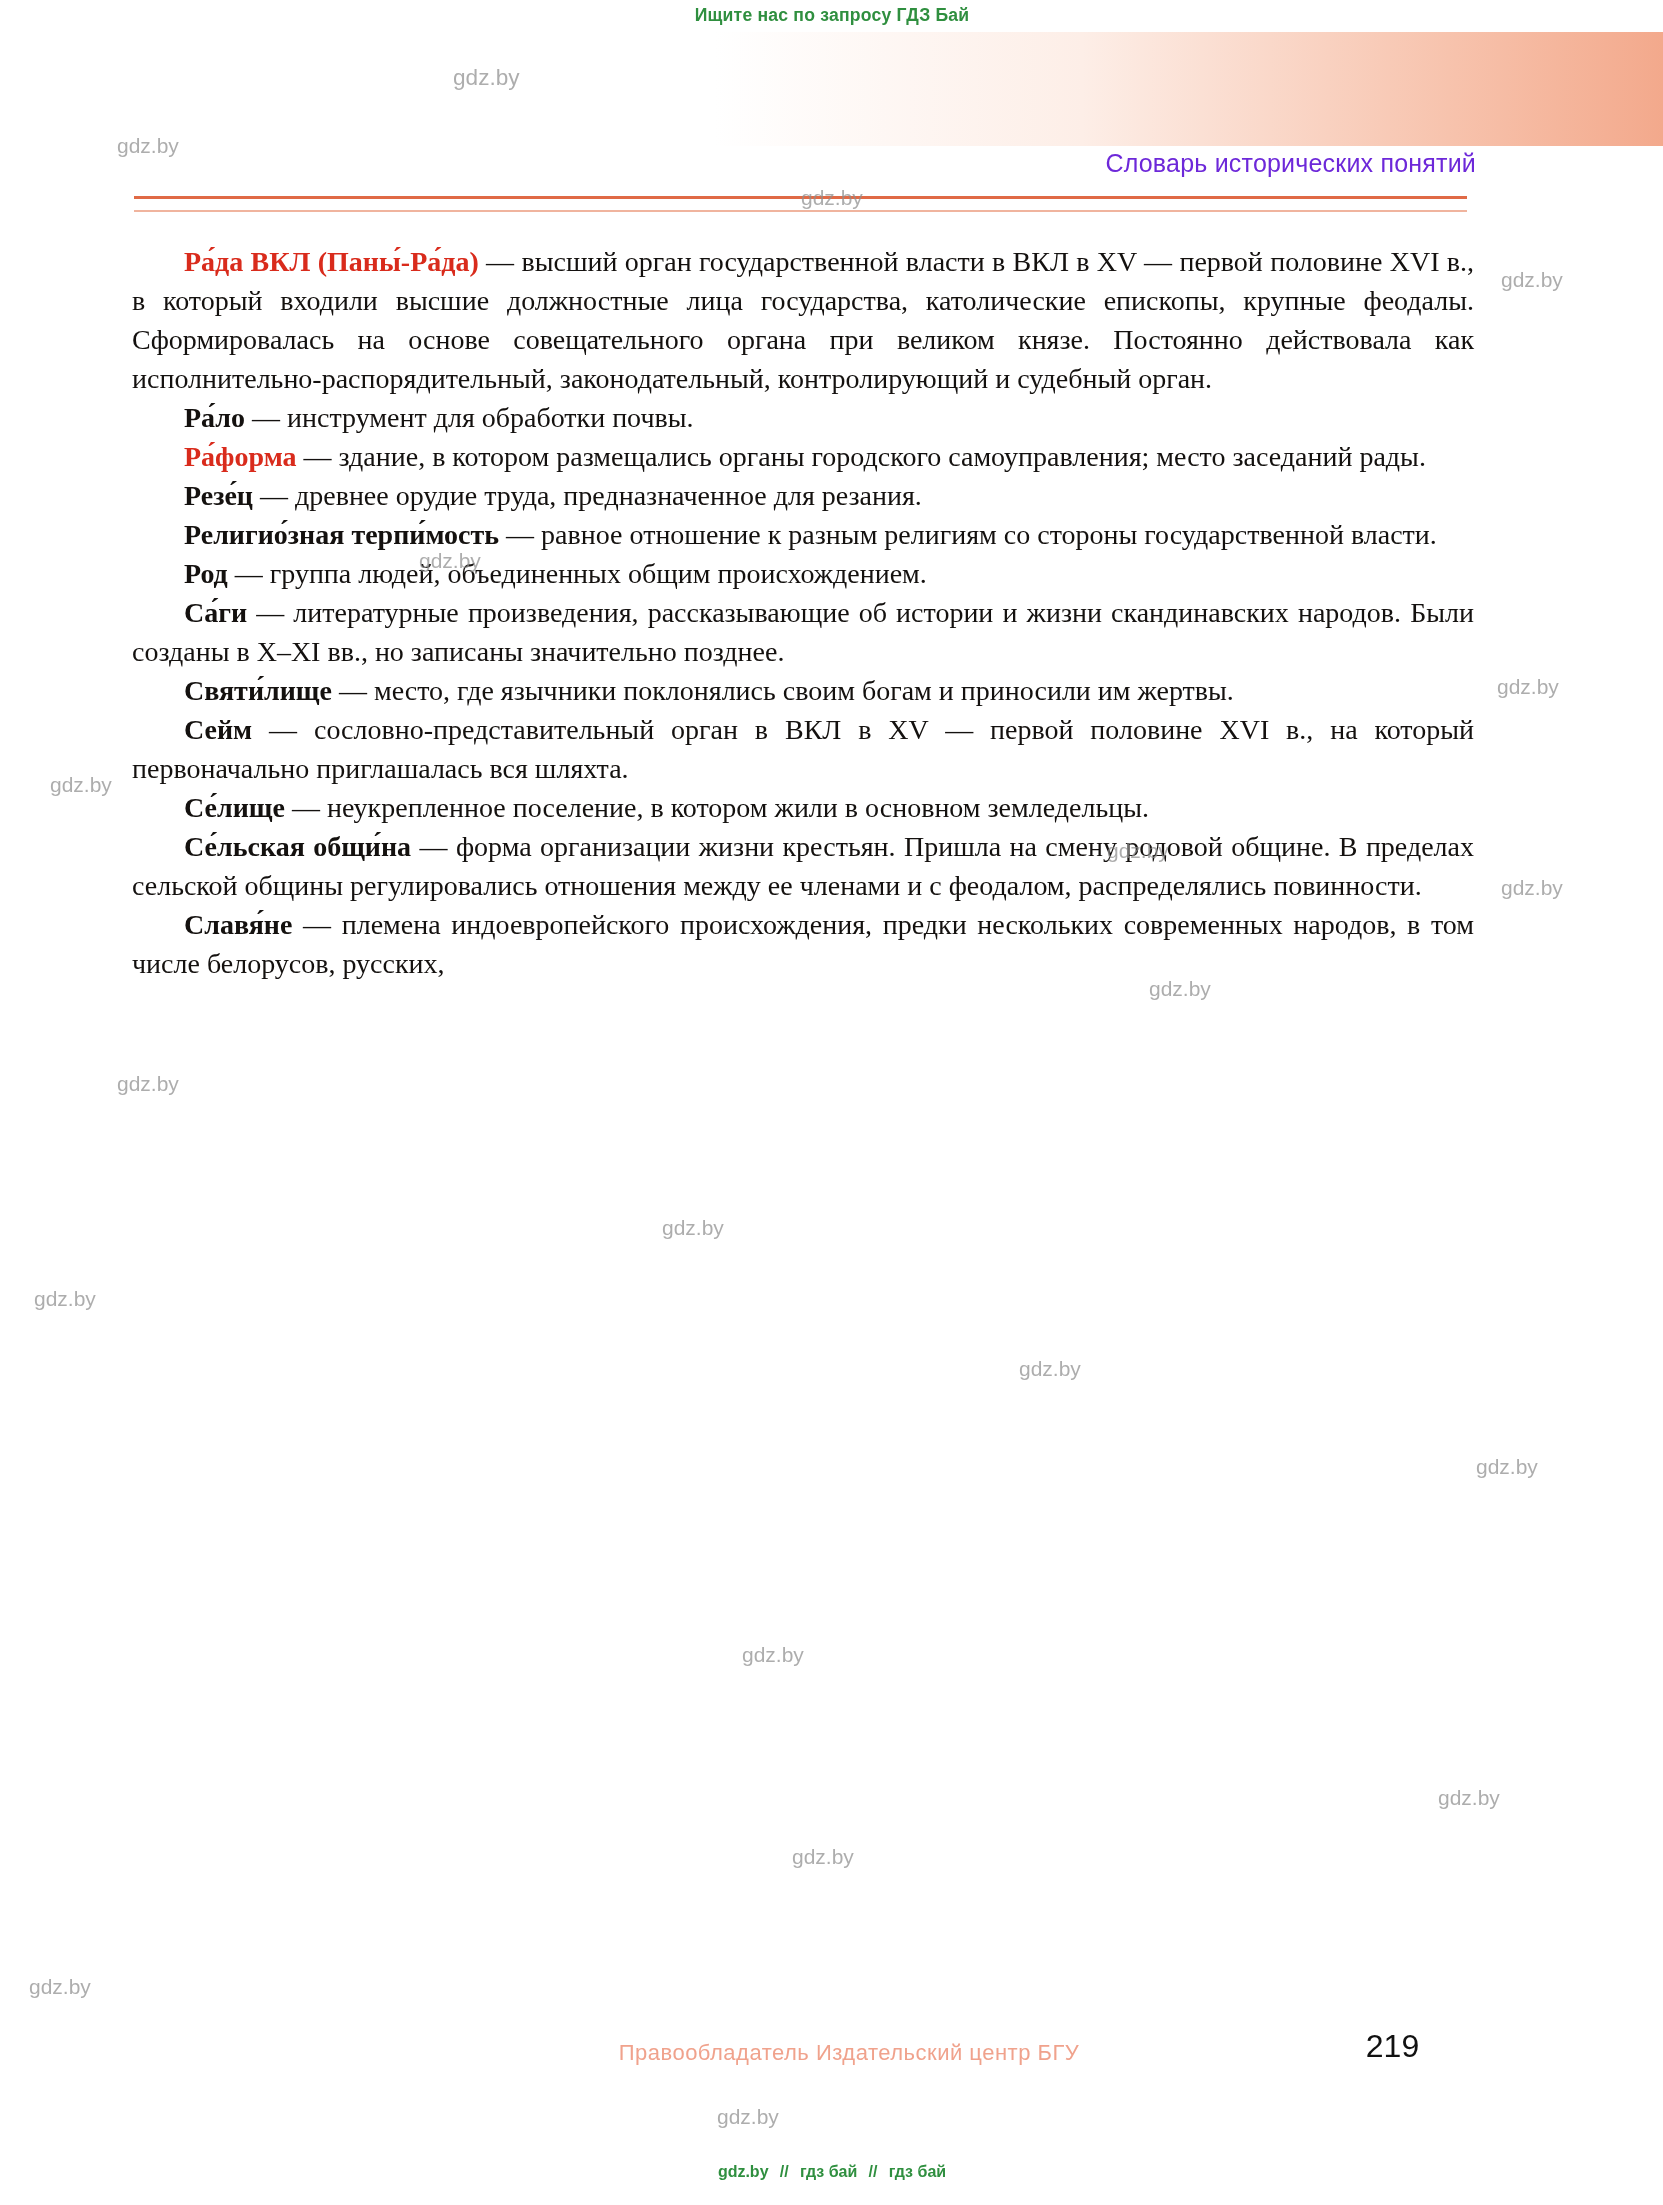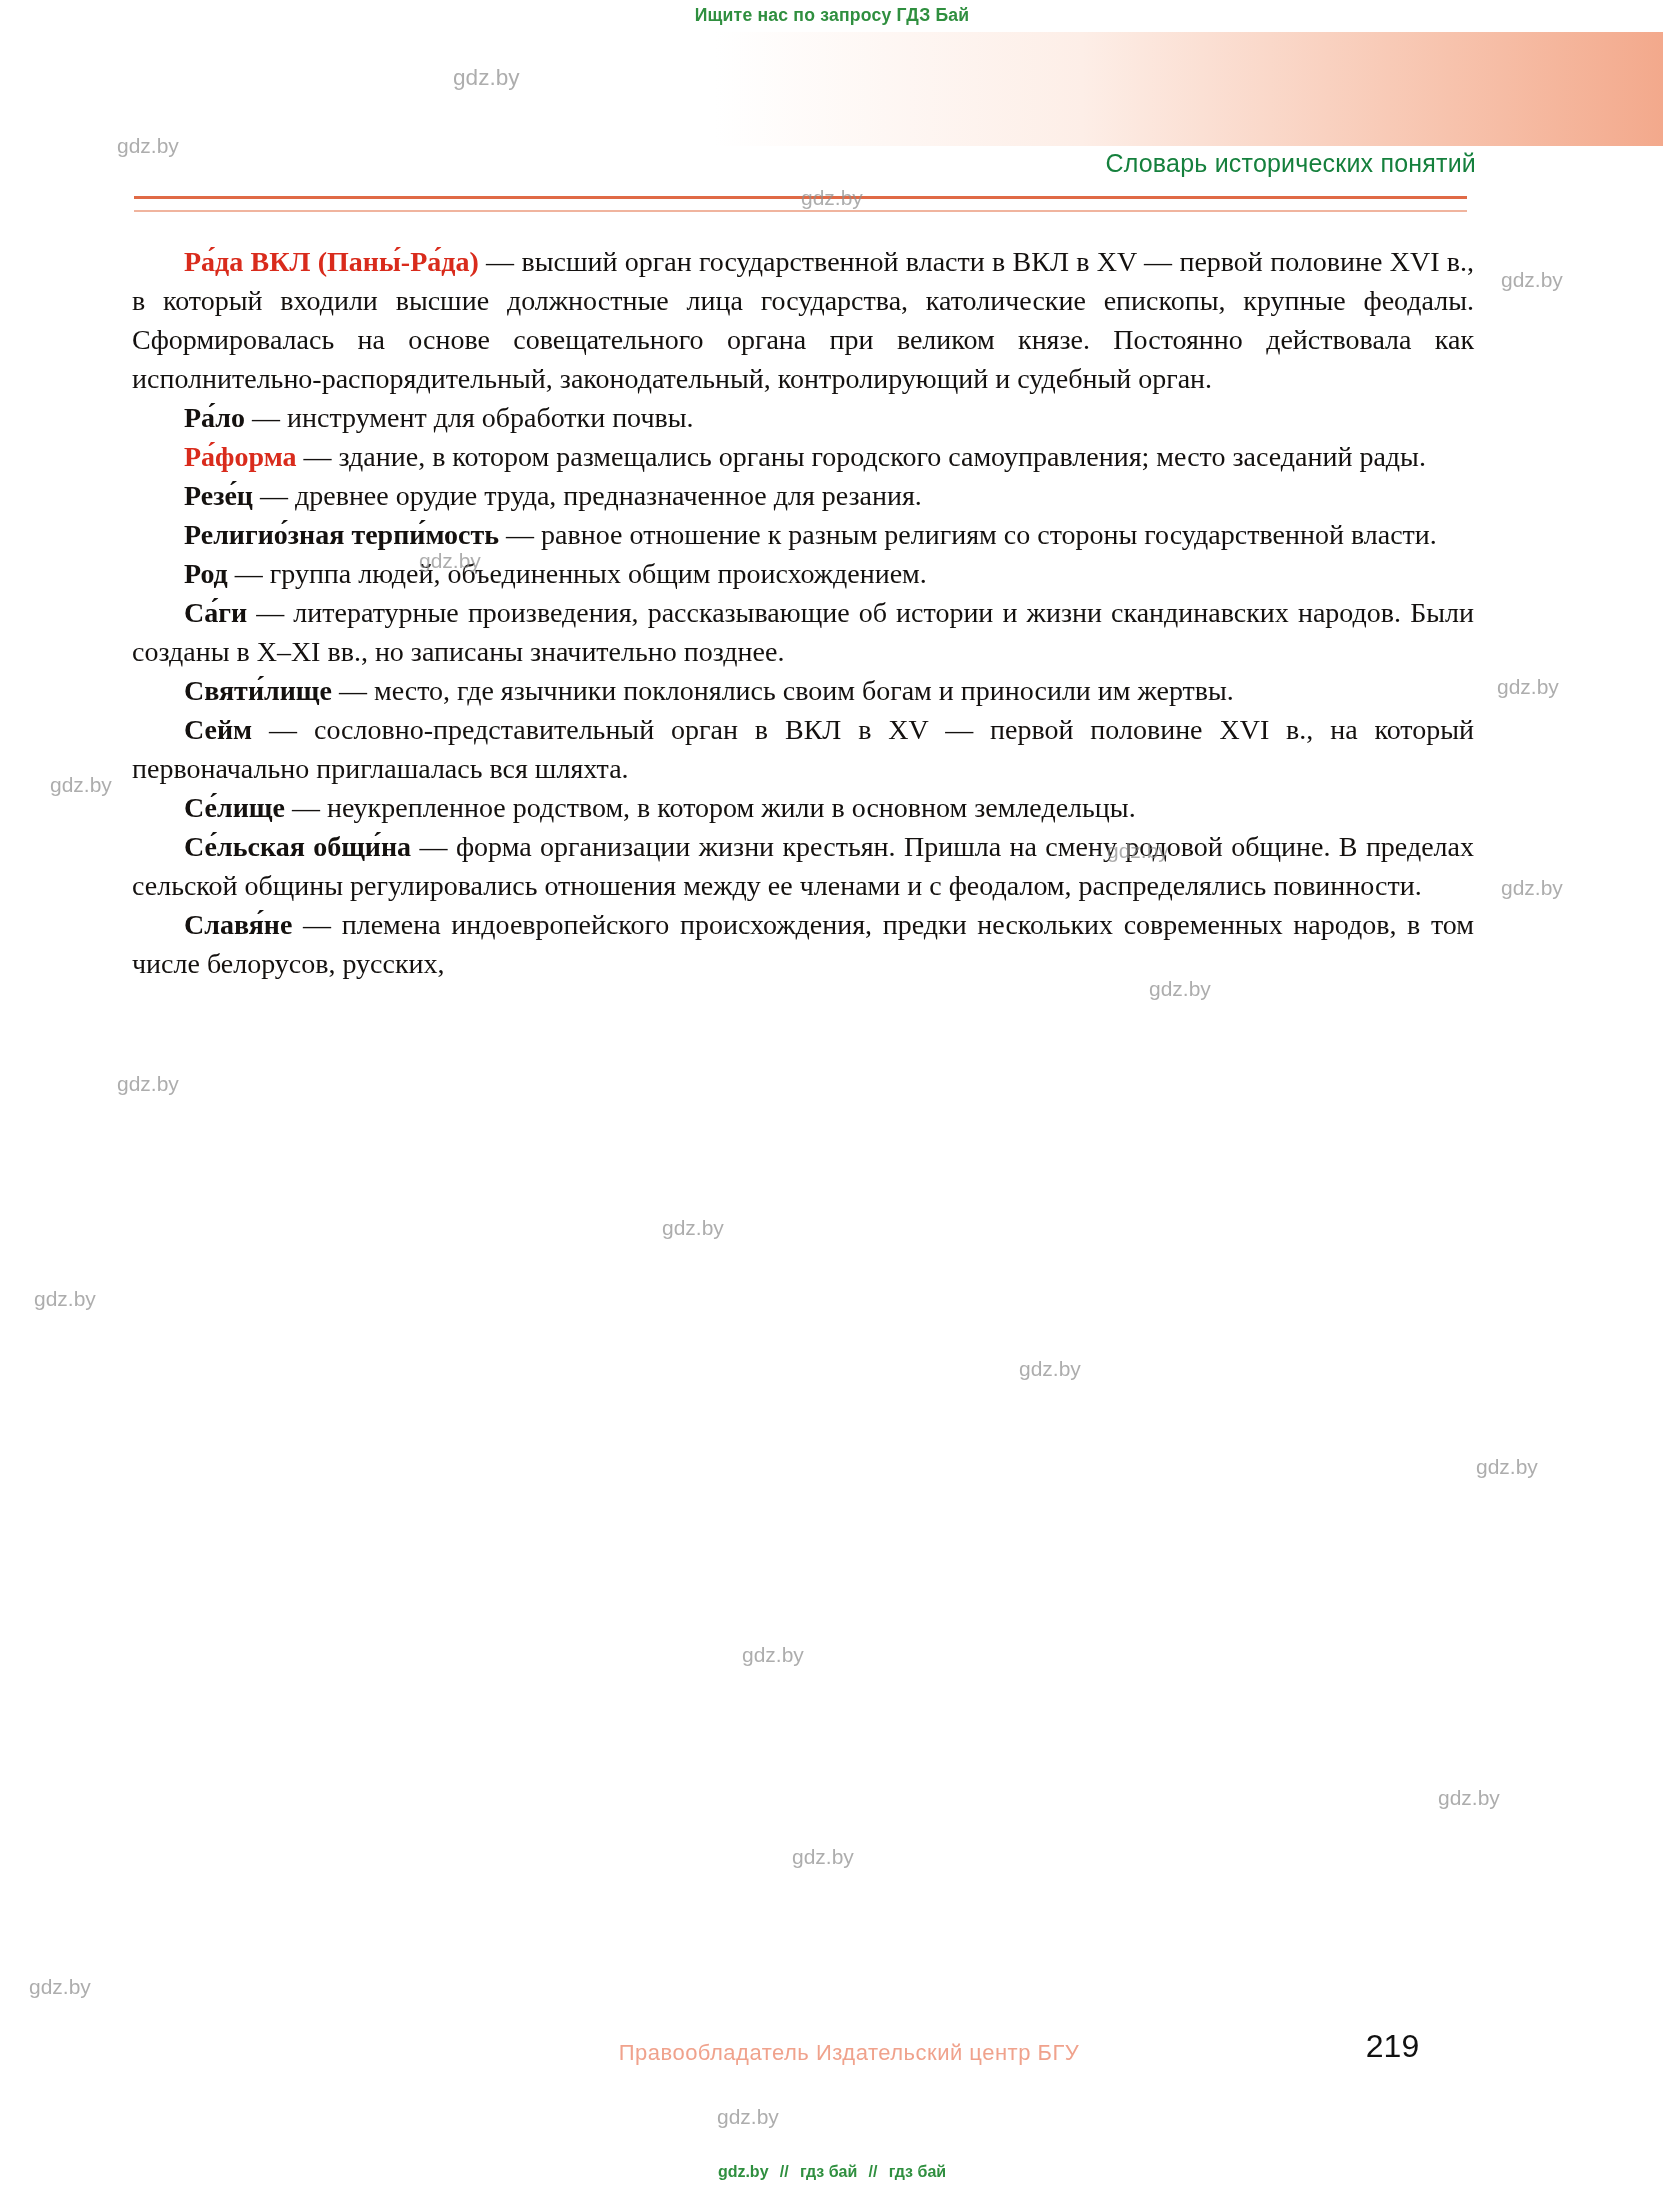--- a/index.html
+++ b/index.html
@@ -57,21 +57,21 @@
 
   
   #running-head {
     position: absolute;
     top: 117px;
     left: 0;
     width: 1476px;
     text-align: right;
     font-family: "Liberation Sans", sans-serif;
     font-size: 25px;
-    color: #15803d;
+    color: #6d28d9;
     letter-spacing: 0.2px;
   }
 
   
   .rule {
     position: absolute;
     left: 134px;
     width: 1333px;
     height: 2.5px;
     background: #e8795a;
@@ -175,21 +175,21 @@
   <div id="text-column">
       <p><span class="term-red" style="color: rgb(217, 43, 28);">Ра́да ВКЛ (Паны́-Ра́да)</span><span> — высший орган государственной власти в ВКЛ в XV — первой половине XVI в., в который входили высшие должностные лица государства, католические епископы, крупные феодалы. Сформировалась на основе совещательного органа при великом князе. Постоянно действовала как исполнительно-распорядительный, законодательный, контролирующий и судебный орган.</span></p>
       <p><span class="term" style="color: rgb(20, 17, 15);">Ра́ло</span><span> — инструмент для обработки почвы.</span></p>
       <p><span class="term-red" style="color: rgb(217, 43, 28);">Ра́форма</span><span> — здание, в котором размещались органы городского самоуправления; место заседаний рады.</span></p>
       <p><span class="term" style="color: rgb(20, 17, 15);">Резе́ц</span><span> — древнее орудие труда, предназначенное для резания.</span></p>
       <p><span class="term" style="color: rgb(20, 17, 15);">Религио́зная терпи́мость</span><span> — равное отношение к разным религиям со стороны государственной власти.</span></p>
       <p><span class="term" style="color: rgb(20, 17, 15);">Род</span><span> — группа людей, объединенных общим происхождением.</span></p>
       <p><span class="term" style="color: rgb(20, 17, 15);">Са́ги</span><span> — литературные произведения, рассказывающие об истории и жизни скандинавских народов. Были созданы в X–XI вв., но записаны значительно позднее.</span></p>
       <p><span class="term" style="color: rgb(20, 17, 15);">Святи́лище</span><span> — место, где язычники поклонялись своим богам и приносили им жертвы.</span></p>
       <p><span class="term" style="color: rgb(20, 17, 15);">Сейм</span><span> — сословно-представительный орган в ВКЛ в XV — первой половине XVI в., на который первоначально приглашалась вся шляхта.</span></p>
-      <p><span class="term" style="color: rgb(20, 17, 15);">Се́лище</span><span> — неукрепленное родством, в котором жили в основном земледельцы.</span></p>
+      <p><span class="term" style="color: rgb(20, 17, 15);">Се́лище</span><span> — неукрепленное поселение, в котором жили в основном земледельцы.</span></p>
       <p><span class="term" style="color: rgb(20, 17, 15); margin-top: 7px;">Се́льская общи́на</span><span> — форма организации жизни крестьян. Пришла на смену родовой общине. В пределах сельской общины регулировались отношения между ее членами и с феодалом, распределялись повинности.</span></p>
       <p><span class="term" style="color: rgb(20, 17, 15);">Славя́не</span><span> — племена индоевропейского происхождения, предки нескольких современных народов, в том числе белорусов, русских,</span></p>
     </div>
 
   <div id="copyright">Правообладатель Издательский центр БГУ</div>
   <div id="page-number">219</div>
 
 </div>
 
 <div id="bottom-links">

